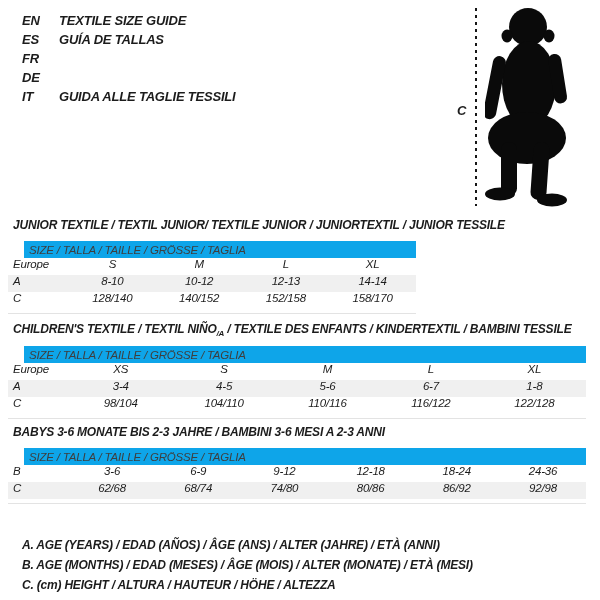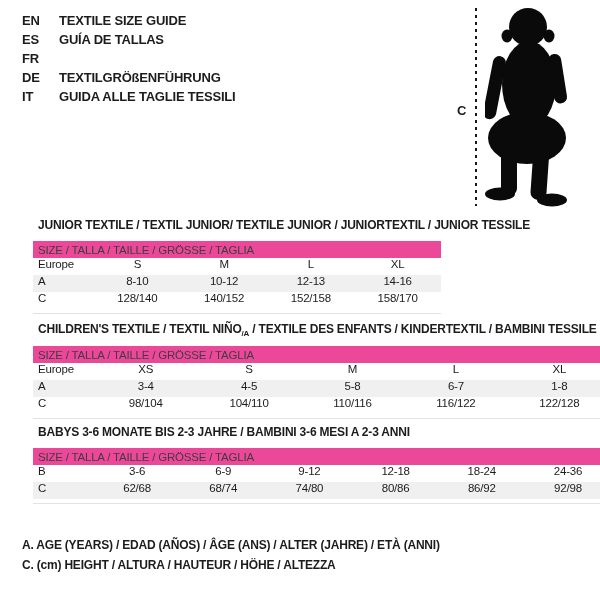--- a/index.html
+++ b/index.html
@@ -1,39 +1,39 @@
 <!DOCTYPE html>
 <html><head>
 <meta charset="utf-8">
 <style>
   html,body{margin:0;padding:0;background:#ffffff;}
   #canvas{
     position:relative;width:600px;height:600px;background:#ffffff;overflow:hidden;
-    font-family:"Liberation Sans","DejaVu Sans",sans-serif;color:#1c1c1c;
+    font-family:"Liberation Sans","DejaVu Sans",sans-serif;color:#1c1c1c;font-style:italic;
   }
   
   #lang-block{position:absolute;left:22px;top:11px;}
   .lang-row{display:flex;height:19px;align-items:center;}
   .lang-code{width:37px;font-size:13px;font-weight:700;letter-spacing:-0.2px;}
   .lang-label{font-size:13px;font-weight:700;letter-spacing:-0.2px;white-space:nowrap;}
   
   #measure-label{position:absolute;left:457px;top:103px;font-size:13px;font-weight:700;}
   #measure-line{
     position:absolute;left:475px;top:8px;width:2px;height:198px;
     background-image:repeating-linear-gradient(to bottom,#161616 0 3px,transparent 3px 7px);
   }
   #baby-svg{position:absolute;left:485px;top:4px;}
   
-  .size-table{position:absolute;left:33px;}
+  .size-table{position:absolute;left:8px;}
   .t-title{font-size:12px;font-weight:700;letter-spacing:-0.2px;padding-left:5px;height:18px;
            line-height:18px;white-space:nowrap;}
   .t-title sub{font-size:8px;}
   .t-gap{height:7px;}
-  .t-bar{height:17px;background:#ec4899;display:flex;align-items:center;
-         font-size:11.5px;color:#3e3e3e;padding-left:5px;letter-spacing:-0.2px;}
+  .t-bar{height:17px;background:#0ea5e9;display:flex;align-items:center;
+         font-size:11.5px;color:#3e3e3e;padding-left:5px;letter-spacing:-0.2px;margin-left:16px;}
   .t-row{height:17px;display:flex;align-items:flex-start;font-size:11.5px;}
   .t-row.alt{background:#f0f0f0;}
   .t-label{width:56px;padding-left:5px;letter-spacing:-0.2px;}
   .t-cell{flex:1;text-align:center;letter-spacing:-0.2px;}
   .t-endline{margin-top:4px;border-top:1px solid #e3e3e3;height:0;}
   #junior-table{top:216px;width:408px;}
   #children-table{top:320px;width:578px;}
   #babies-table{top:423px;width:578px;}
   #children-table .t-gap{height:8px;}
   
@@ -53,21 +53,20 @@
     </div>
     <div class="lang-row">
       <span class="lang-code">ES</span>
       <span class="lang-label">GUÍA DE TALLAS</span>
     </div>
     <div class="lang-row">
       <span class="lang-code">FR</span>
     </div>
     <div class="lang-row">
       <span class="lang-code">DE</span>
-      <span class="lang-label">TEXTILGRÖßENFÜHRUNG</span>
     </div>
     <div class="lang-row">
       <span class="lang-code">IT</span>
       <span class="lang-label">GUIDA ALLE TAGLIE TESSILI</span>
     </div>
   </div>
 
   <span id="measure-label">C</span>
   <div id="measure-line"></div>
   <svg id="baby-svg" width="114" height="206" viewBox="0 0 114 206" aria-hidden="true">
@@ -95,21 +94,21 @@
       <span class="t-cell">S</span>
       <span class="t-cell">M</span>
       <span class="t-cell">L</span>
       <span class="t-cell">XL</span>
     </div>
     <div class="t-row alt">
       <span class="t-label">A</span>
       <span class="t-cell">8-10</span>
       <span class="t-cell">10-12</span>
       <span class="t-cell">12-13</span>
-      <span class="t-cell">14-16</span>
+      <span class="t-cell">14-14</span>
     </div>
     <div class="t-row">
       <span class="t-label">C</span>
       <span class="t-cell">128/140</span>
       <span class="t-cell">140/152</span>
       <span class="t-cell">152/158</span>
       <span class="t-cell">158/170</span>
     </div>
     <div class="t-endline"></div>
   </div>
@@ -123,21 +122,21 @@
       <span class="t-cell">XS</span>
       <span class="t-cell">S</span>
       <span class="t-cell">M</span>
       <span class="t-cell">L</span>
       <span class="t-cell">XL</span>
     </div>
     <div class="t-row alt">
       <span class="t-label">A</span>
       <span class="t-cell">3-4</span>
       <span class="t-cell">4-5</span>
-      <span class="t-cell">5-8</span>
+      <span class="t-cell">5-6</span>
       <span class="t-cell">6-7</span>
       <span class="t-cell">1-8</span>
     </div>
     <div class="t-row">
       <span class="t-label">C</span>
       <span class="t-cell">98/104</span>
       <span class="t-cell">104/110</span>
       <span class="t-cell">110/116</span>
       <span class="t-cell">116/122</span>
       <span class="t-cell">122/128</span>
@@ -165,16 +164,17 @@
       <span class="t-cell">74/80</span>
       <span class="t-cell">80/86</span>
       <span class="t-cell">86/92</span>
       <span class="t-cell">92/98</span>
     </div>
     <div class="t-endline"></div>
   </div>
 
   <div id="notes-block">
     <div class="note-line">A. AGE (YEARS) / EDAD (AÑOS) / ÂGE (ANS) / ALTER (JAHRE) / ETÀ (ANNI)</div>
+    <div class="note-line">B. AGE (MONTHS) / EDAD (MESES) / ÂGE (MOIS) / ALTER (MONATE) / ETÀ (MESI)</div>
     <div class="note-line">C. (cm) HEIGHT / ALTURA / HAUTEUR / HÖHE / ALTEZZA</div>
   </div>
 
 </div>
 
 </body></html>

